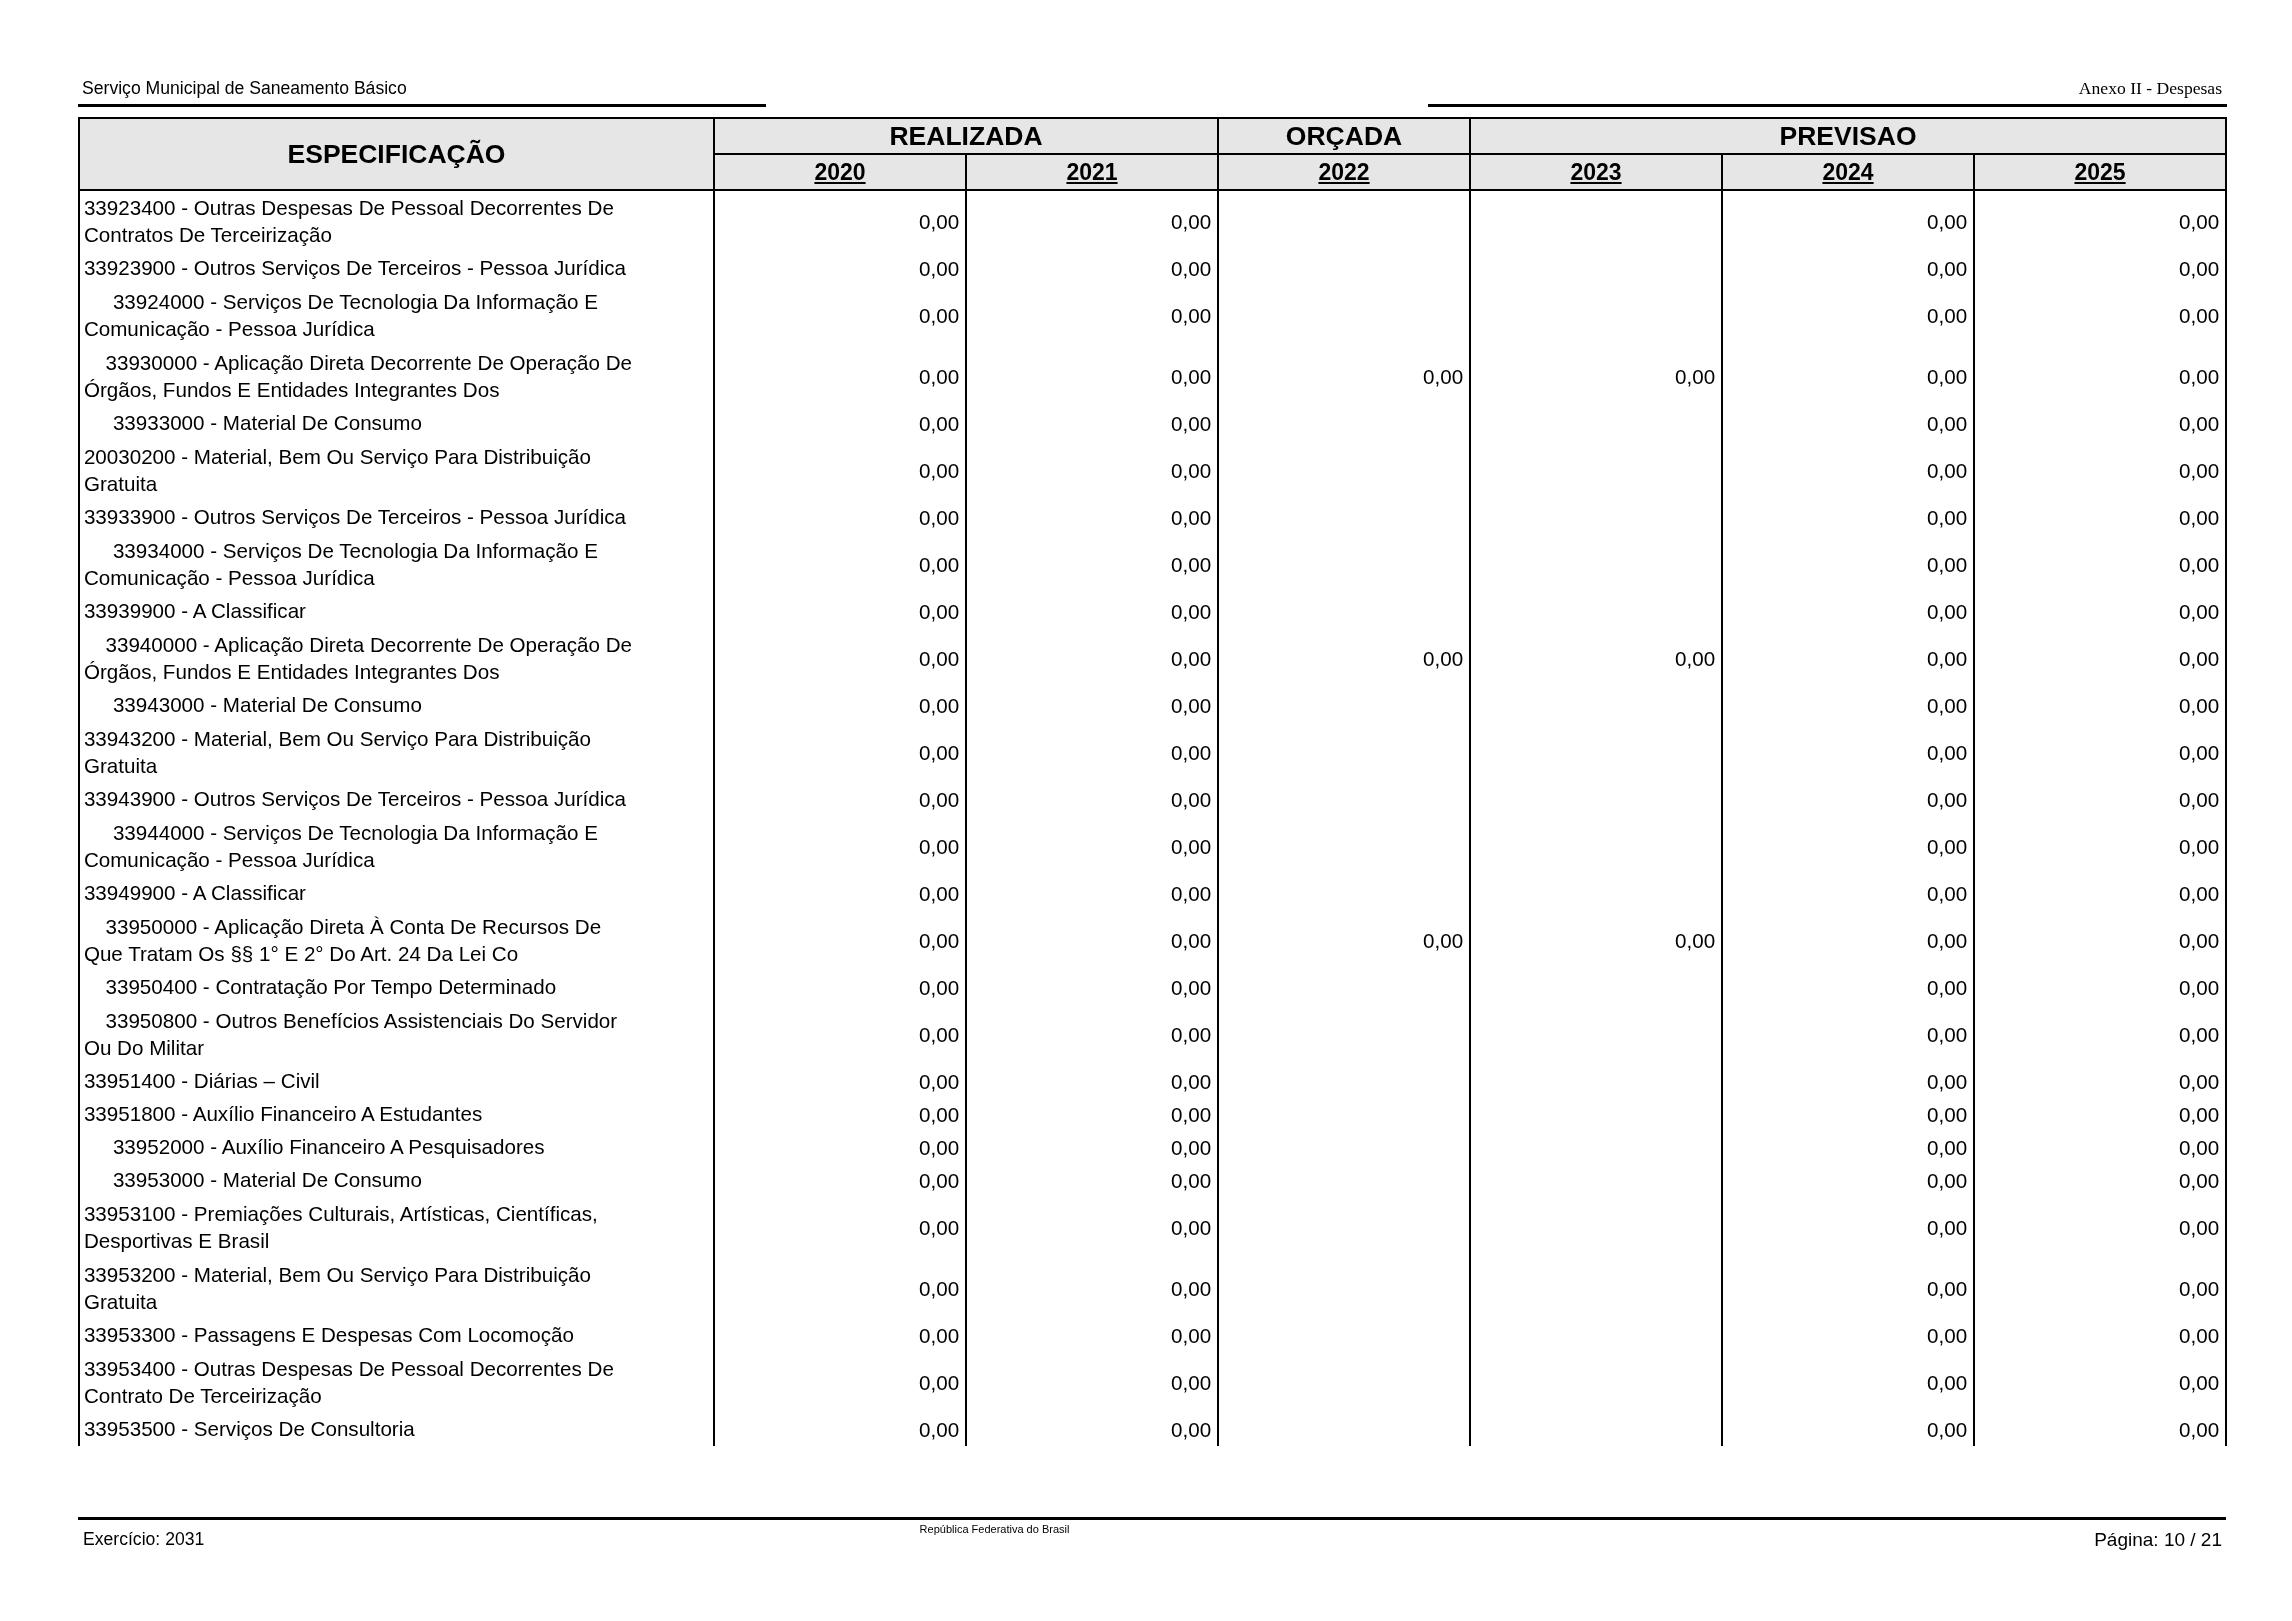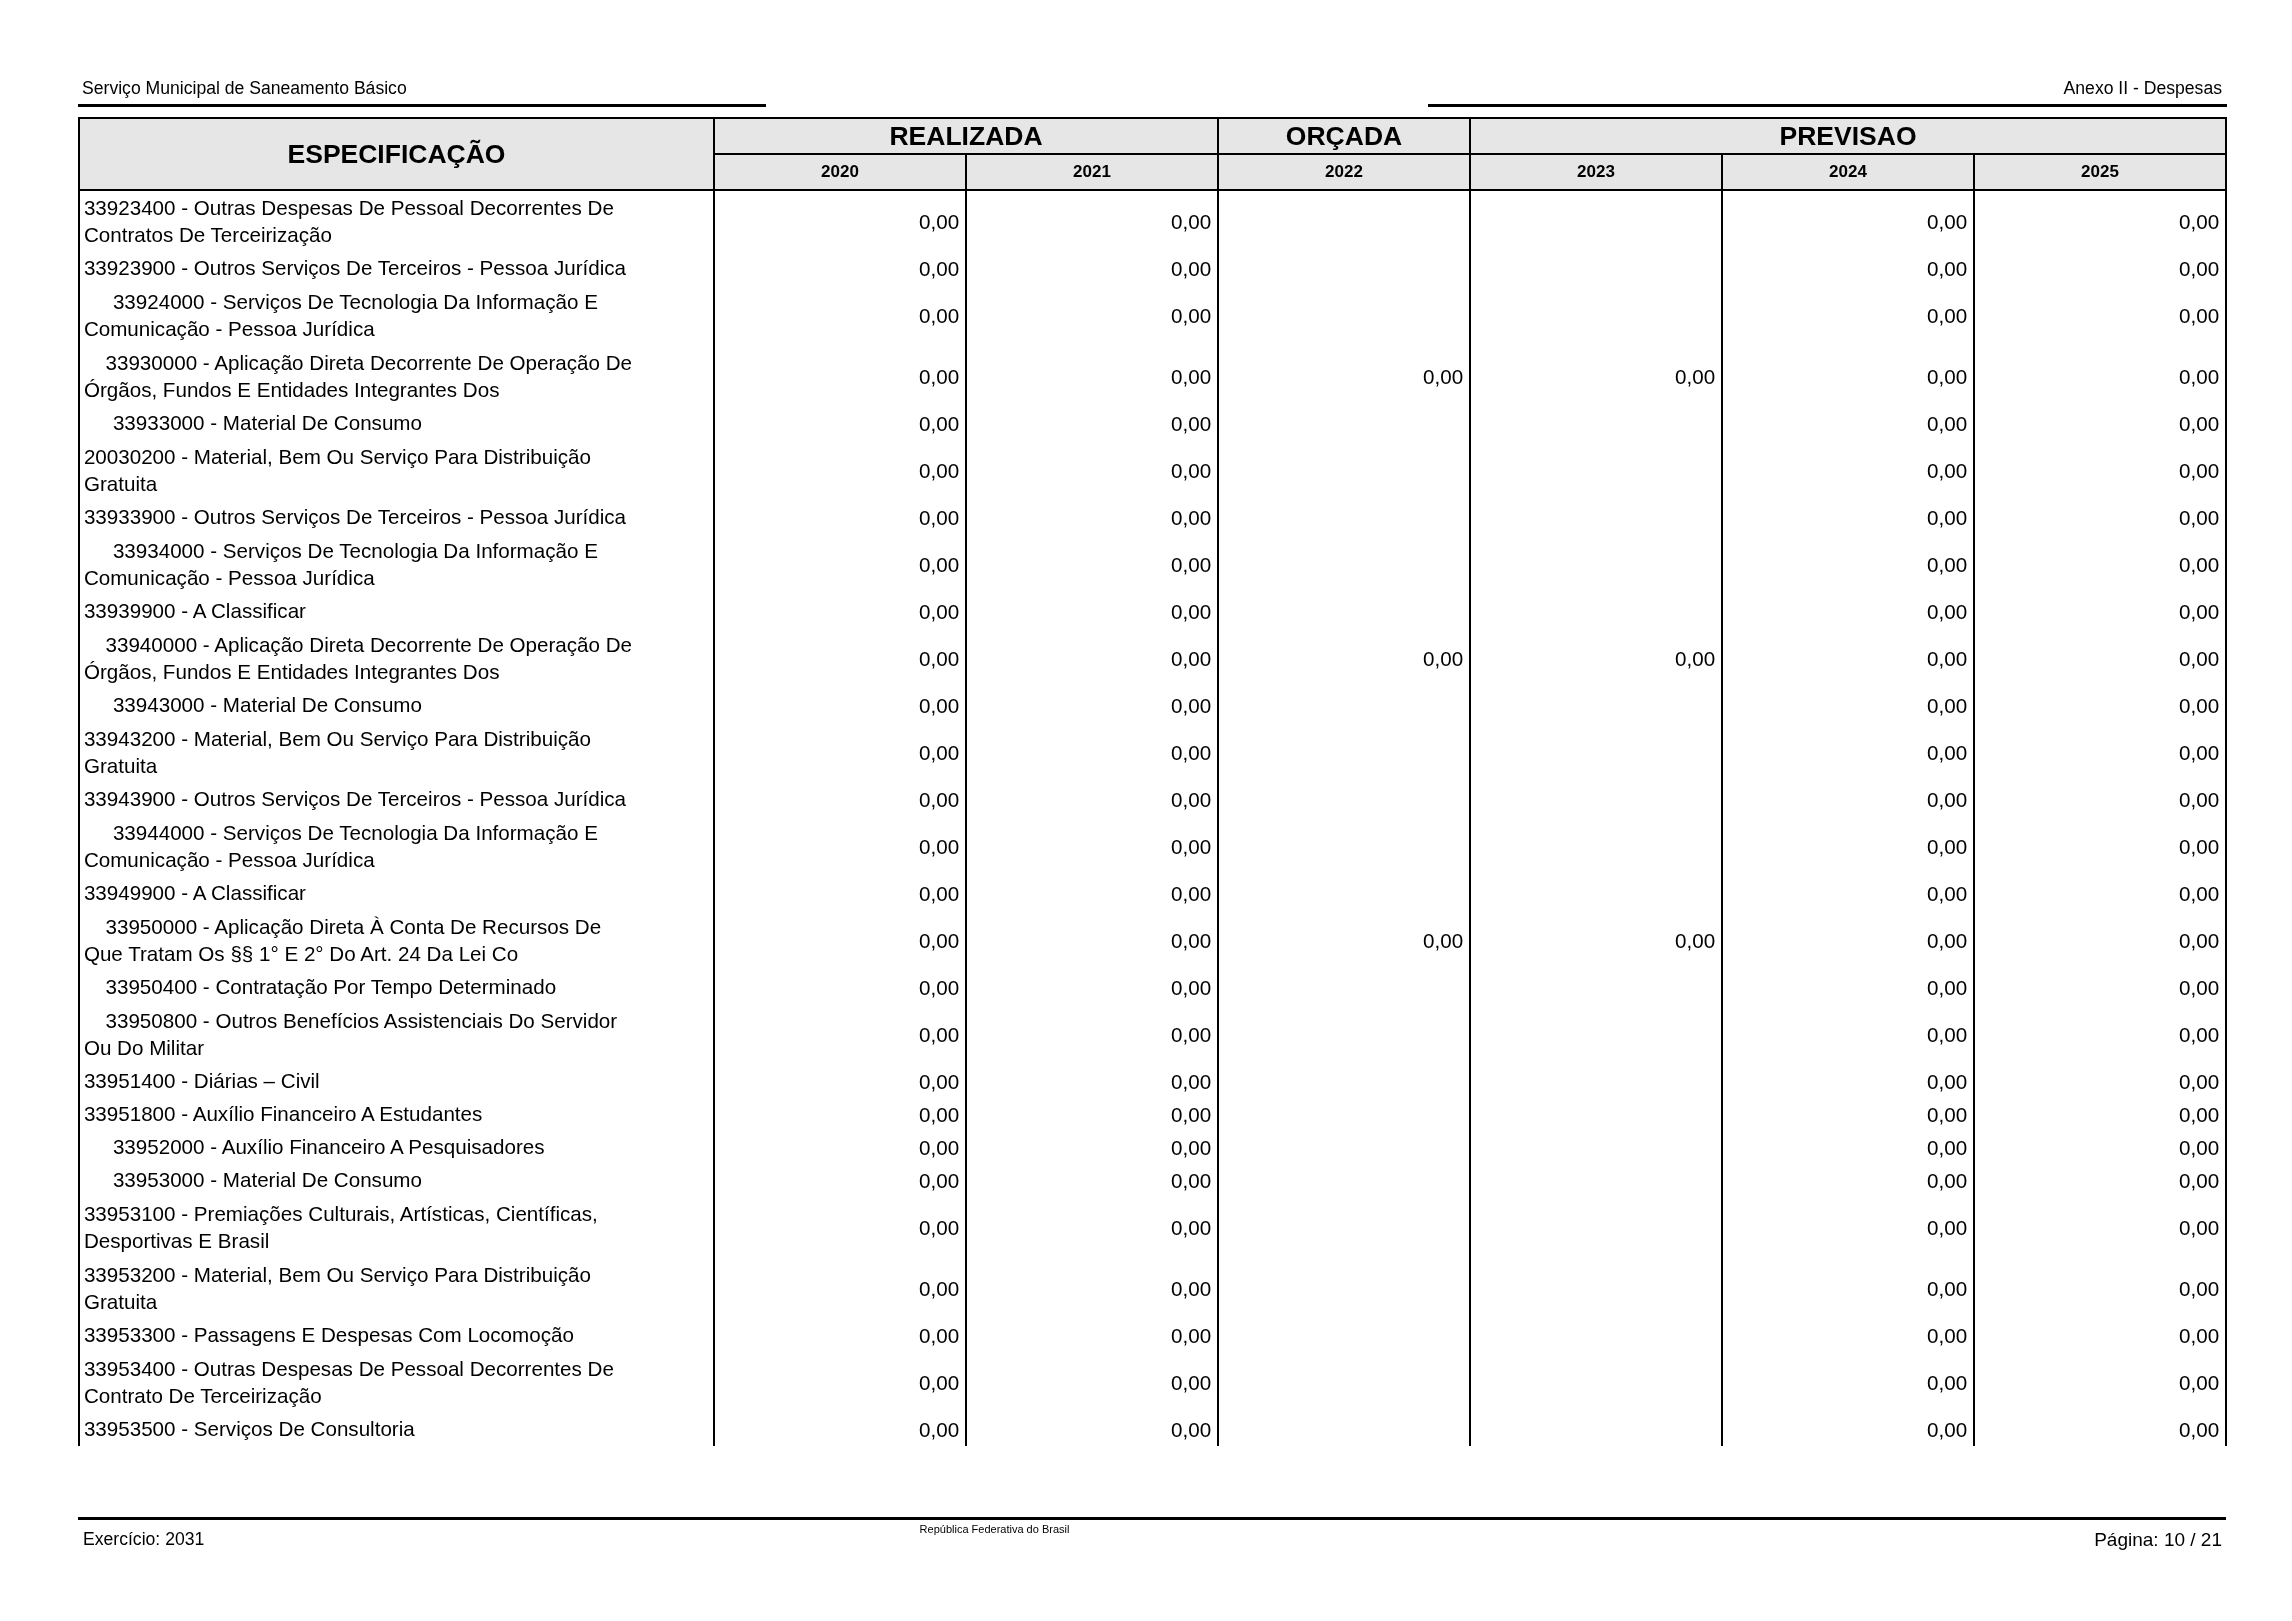--- a/index.html
+++ b/index.html
@@ -1,29 +1,29 @@
 <!DOCTYPE html>
 <html><head>
 <meta charset="utf-8">
 <style>
   html, body { margin:0; padding:0; background:#ffffff; }
   body { width:2293px; height:1621px; position:relative; overflow:hidden;
          font-family:"Liberation Sans", sans-serif; color:#000; }
   .hdr-left { position:absolute; left:82px; top:78px; font-size:17.6px; }
-  .hdr-right { position:absolute; right:71px; top:78px; font-size:17.6px; text-align:left; }
+  .hdr-right { position:absolute; right:71px; top:78px; font-size:17.6px; text-align:left;font-family:Liberation Serif, serif; }
   .rule-left { position:absolute; left:78px; top:104px; width:688px; height:2.9px; background:#000; }
   .rule-right { position:absolute; left:1428px; top:104px; width:799px; height:2.9px; background:#000; }
 
   table.grid { position:absolute; left:78px; top:117px; border-collapse:collapse; table-layout:fixed;
                width:2147px; }
   table.grid col.c-spec { width:635px; }
   table.grid col.c-num { width:252px; }
   thead th { background:#e6e6e6; font-weight:bold; border:2.9px solid #000; padding:0; }
   thead tr.group th { height:34px; font-size:26.5px; }
-  thead tr.years th { height:34px; font-size:17px; border-top:2.9px solid #000; }
+  thead tr.years th { height:34px; font-size:23px; border-top:2.9px solid #000;text-decoration:underline; }
   thead th.spec { font-size:26.5px;margin-top:28px; }
   tbody td { border-left:2px solid #000; border-right:2px solid #000; font-size:20.6px; padding:0;
              vertical-align:middle; }
   tbody td.spec { border-left:2.9px solid #000; padding-left:3.9px; line-height:26.5px; text-align:left; }
   tbody td.num { text-align:right; padding-right:5.9px; }
   tbody td.last { border-right:2.9px solid #000; }
   tbody tr.r1 td { height:33px; }
   tbody tr.r2 td { height:61px; }
   .indent1 { padding-left:29px; display:inline; }
   .indent2 { padding-left:21.6px; display:inline; }

